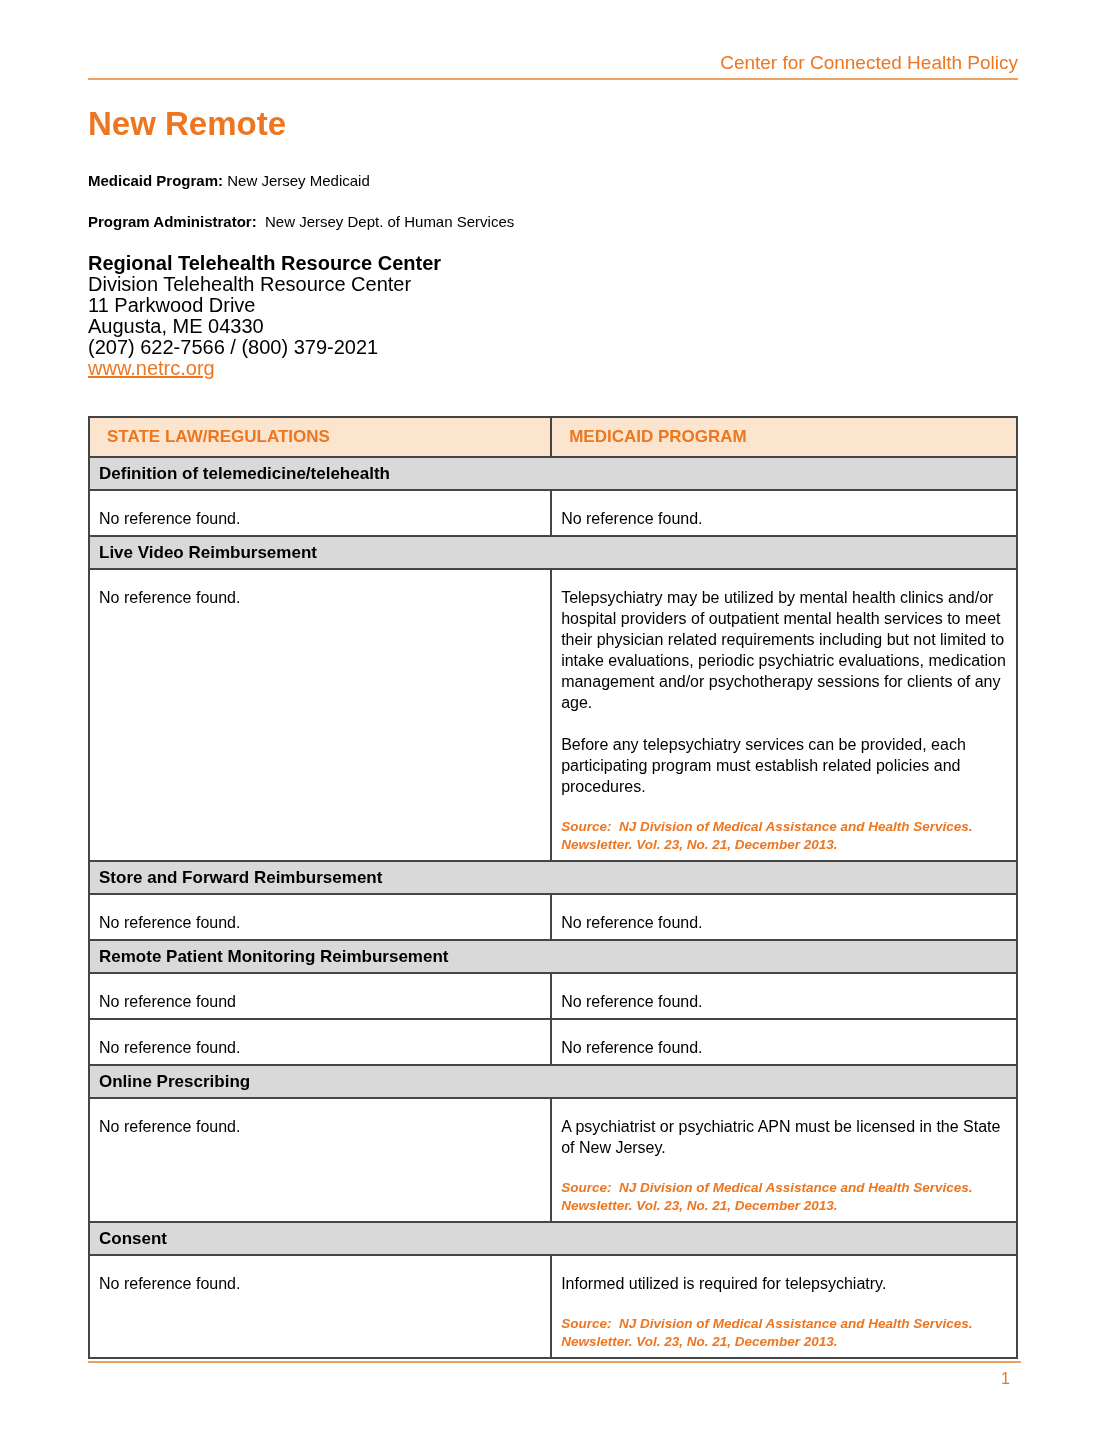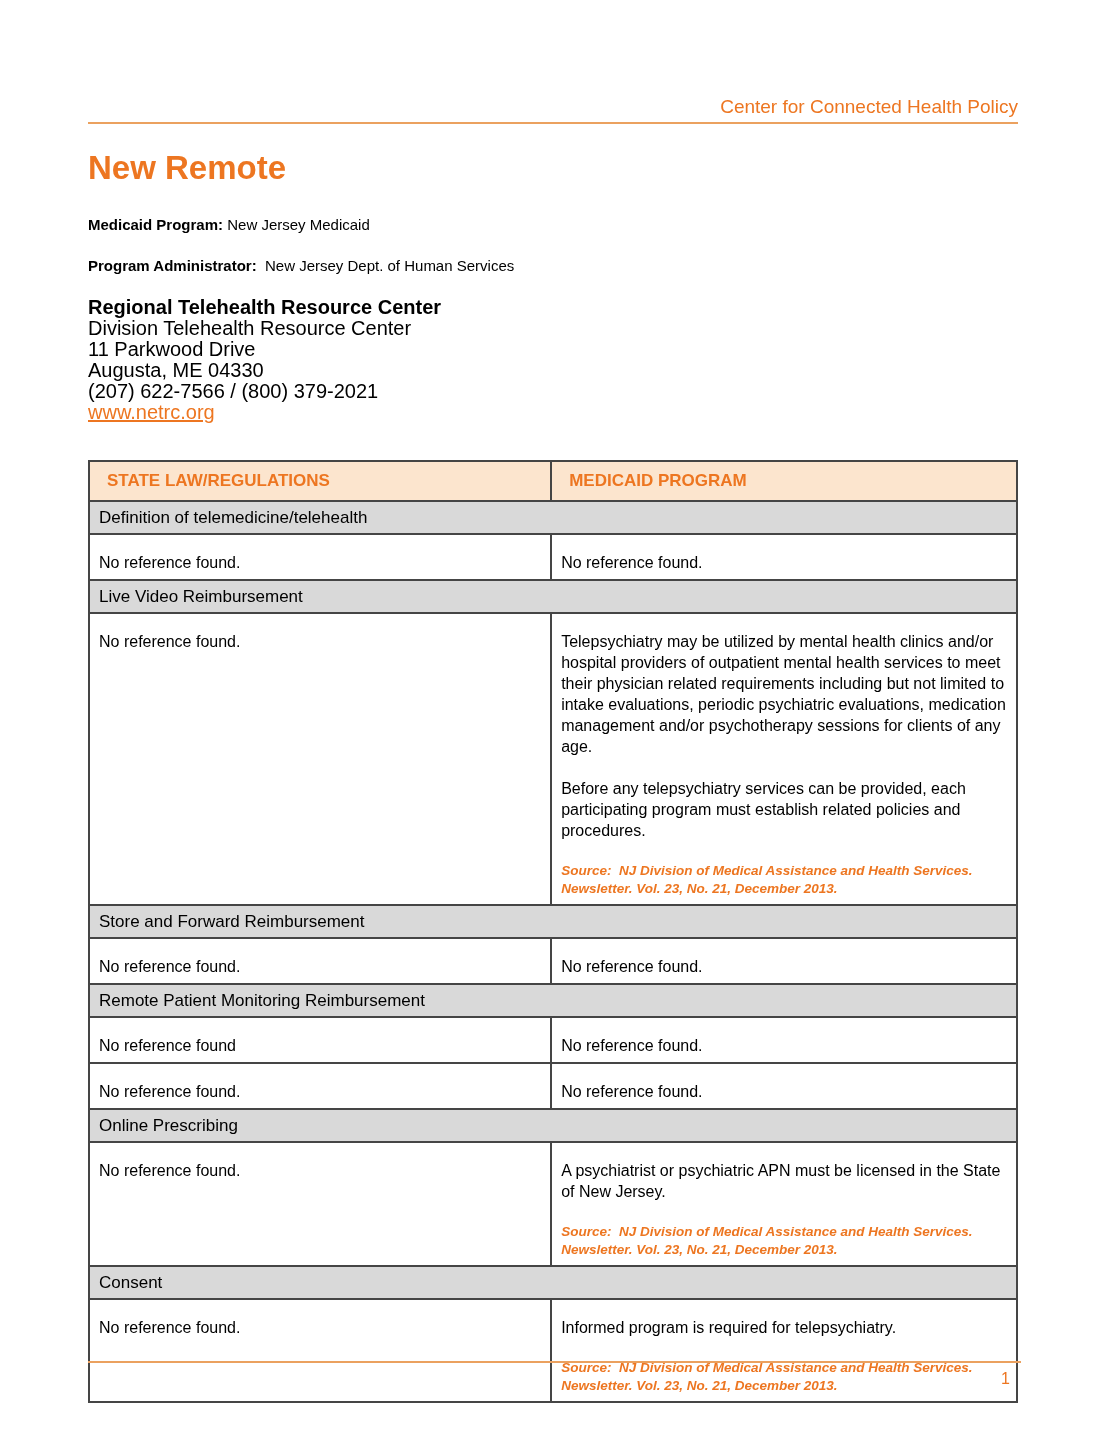--- a/index.html
+++ b/index.html
@@ -10,41 +10,41 @@
     --border:#454545;
   }
   *{margin:0;padding:0;box-sizing:border-box;}
   html,body{background:#ffffff;}
   body{
     width:1105px;height:1430px;
     font-family:"Liberation Sans", sans-serif;
     color:#000;
   }
   .page{position:relative;width:1105px;height:1430px;padding:0 87px 0 88px;overflow:hidden;}
-  .brand{padding-top:96px;text-align:right;color:var(--orange);font-size:19px;line-height:21px;}
+  .brand{padding-top:52px;text-align:right;color:var(--orange);font-size:19px;line-height:21px;}
   .header-rule{margin-top:5px;height:2px;background:var(--rule-orange);}
   h1.page-title{margin-top:27px;font-size:33px;line-height:34px;font-weight:bold;color:var(--orange);}
   .info-line{font-size:15px;line-height:21px;}
   .info-line .lbl{font-weight:bold;}
   .line1{margin-top:29px;}
   .line2{margin-top:20px;}
   .rtrc{margin-top:21px;font-size:20px;line-height:21px;}
   .rtrc .heading{font-weight:bold;}
   a.link{color:var(--orange);text-decoration:underline;cursor:pointer;}
   table.policy{width:100%;border-collapse:collapse;table-layout:fixed;margin-top:37px;}
   table.policy col.c1{width:49.8%;}
   table.policy col.c2{width:50.2%;}
   th,td{border:2px solid var(--border);}
   thead th{
     background:var(--peach);color:var(--orange);
     font-size:17px;font-weight:bold;text-align:left;
     padding:9px 17px;
   }
   tr.section td{
-    background:var(--gray);font-weight:normal;font-size:17px;
+    background:var(--gray);font-weight:bold;font-size:17px;
     padding:5px 9px;line-height:21px;margin-left:24px;
   }
   td.cell{
     vertical-align:top;font-size:16px;line-height:21px;
     padding:17px 9px 6px;background:#fff;
   }
   .cell p{margin:0 0 21px;}
   .cell p:last-child{margin-bottom:0;}
   .cell p.source{
     color:var(--orange);font-weight:bold;font-style:italic;
@@ -155,21 +155,21 @@
           </td>
         </tr>
         <tr class="section">
           <td colspan="2">Consent</td>
         </tr>
         <tr>
           <td class="cell">
             <p>No reference found.</p>
           </td>
           <td class="cell">
-            <p>Informed program is required for telepsychiatry.</p>
+            <p>Informed utilized is required for telepsychiatry.</p>
             <p class="source">Source:  NJ Division of Medical Assistance and Health Services. Newsletter. Vol. 23, No. 21, December 2013.</p>
           </td>
         </tr>
       </tbody>
   </table>
 
   <div class="footer-rule"></div>
   <div class="page-number">1</div>
 
 </div>

